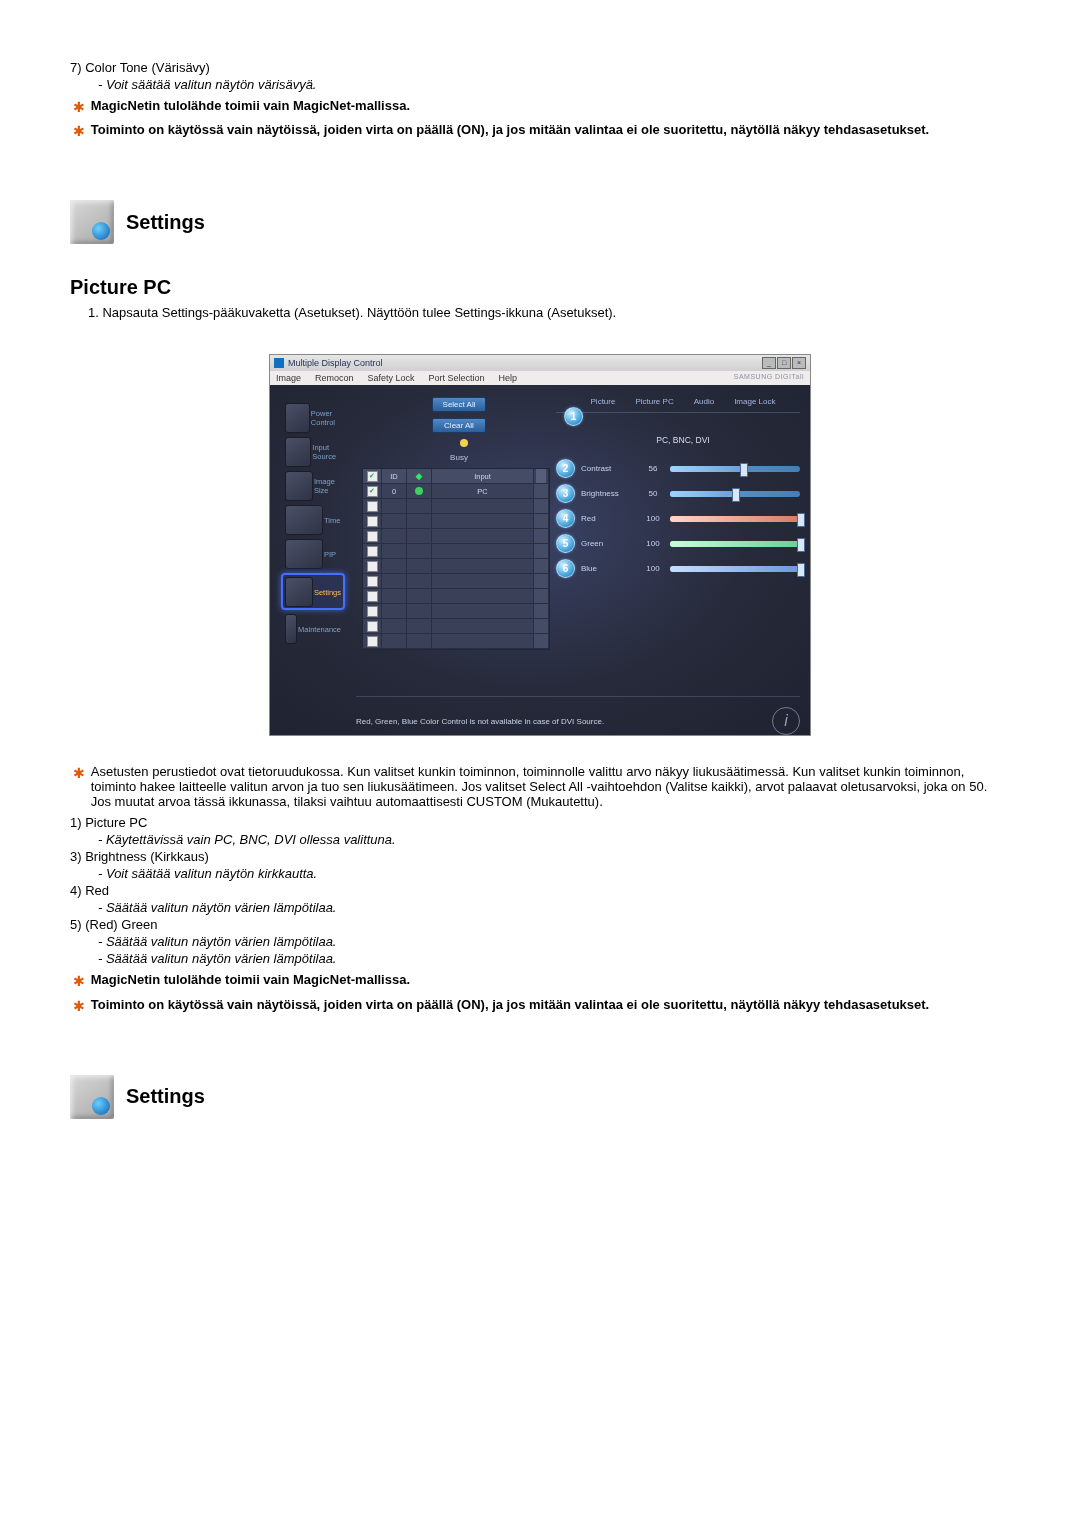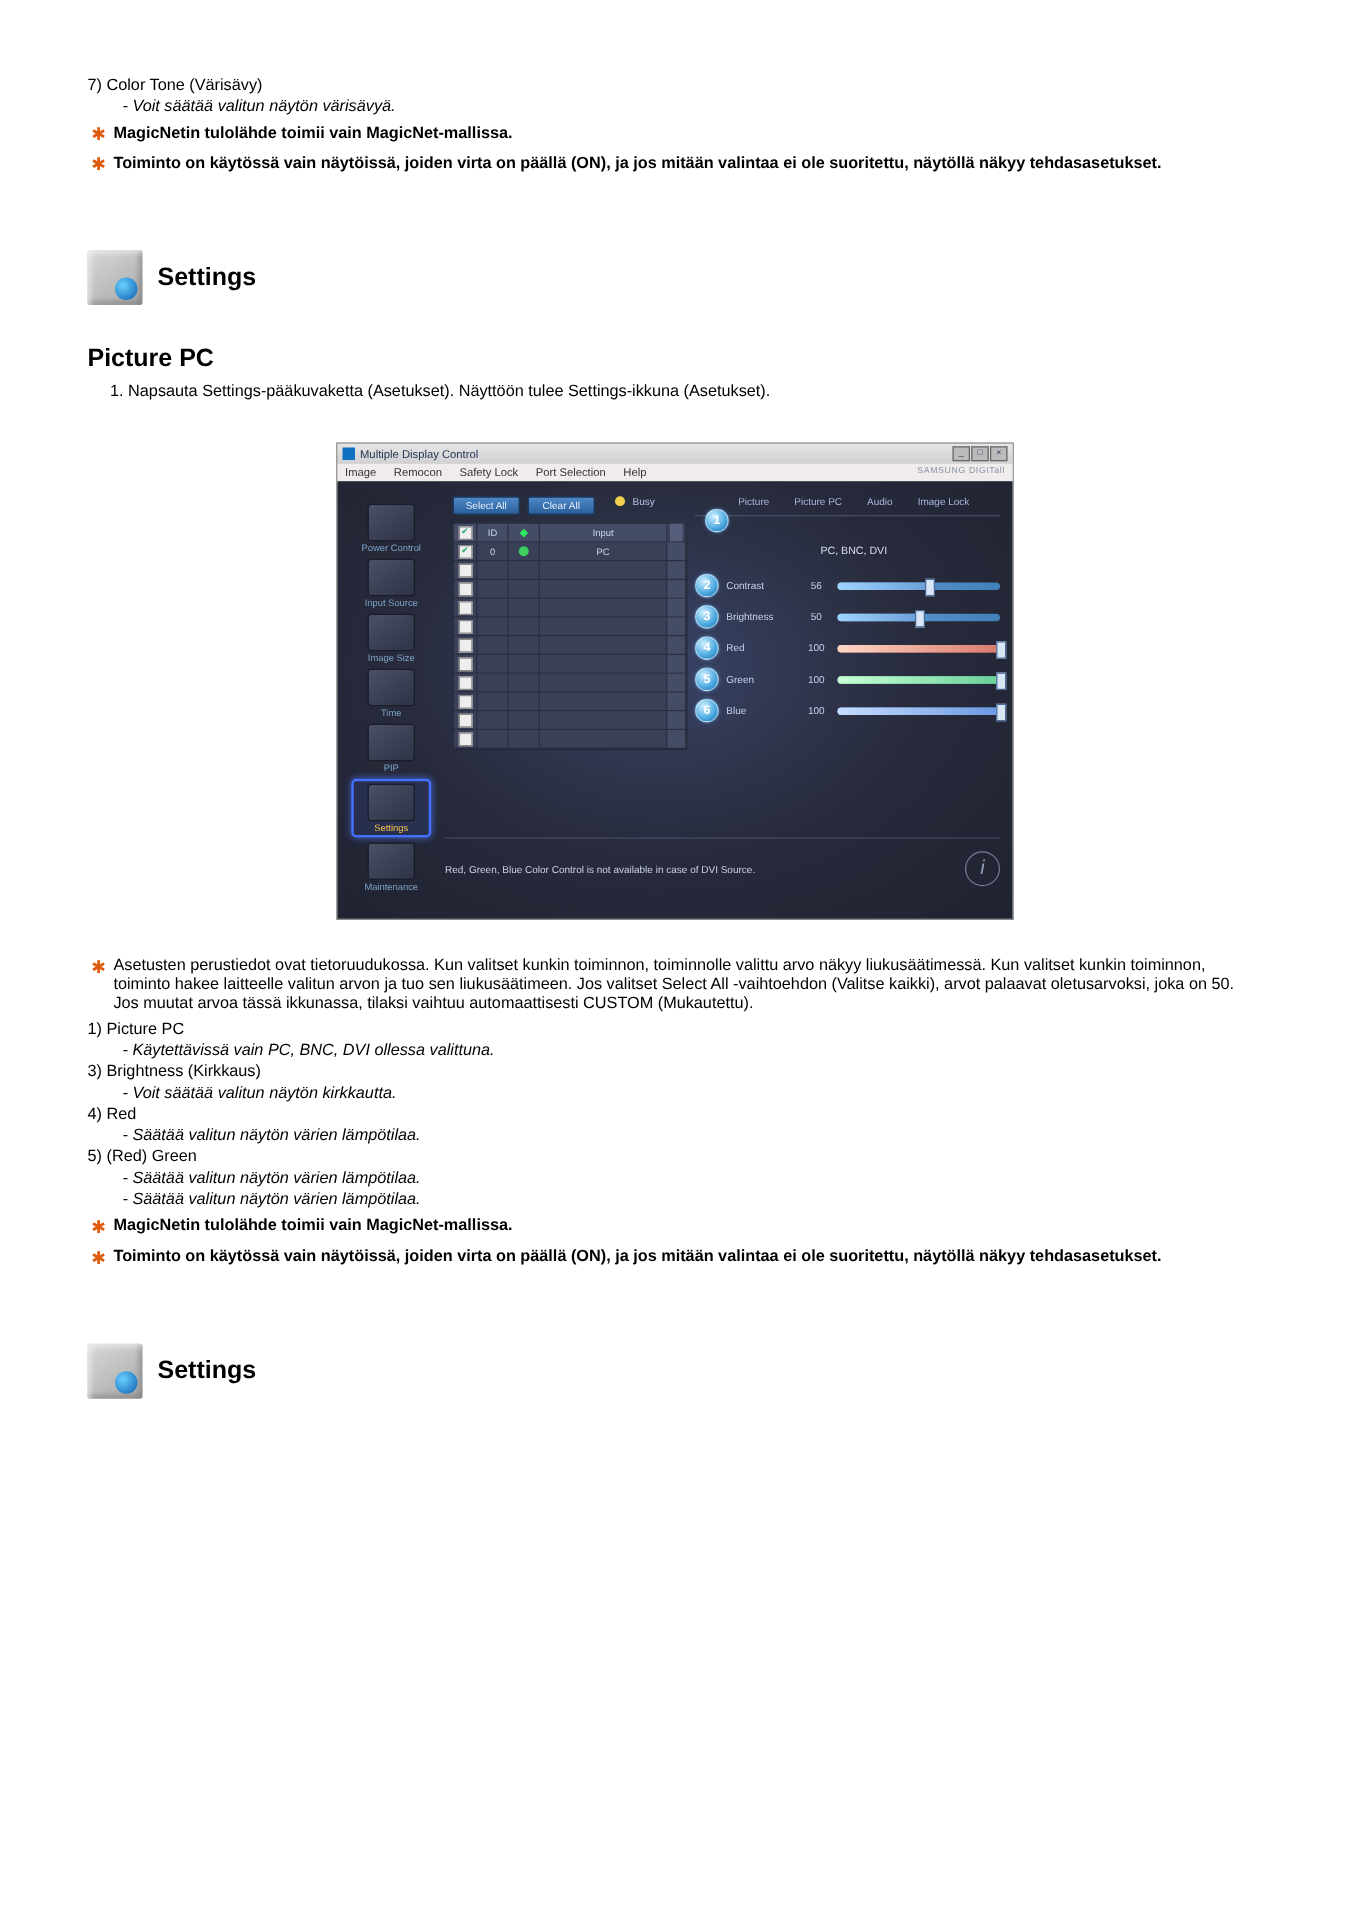--- a/index.html
+++ b/index.html
@@ -59,22 +59,22 @@
     height: 350px;
     position: relative;
     display:flex;
   }
   .left-nav {
     width: 86px;
     padding-top: 18px;
     display:flex; flex-direction:column; align-items:center; gap: 4px;
   }
   .nav-item {
-    width: 56px; text-align:center; font-size:8px; color:#7aa3c8;
-    display:flex; flex-direction:column; align-items:center; gap:1px;
+    width: 56px; font-size:8px; color:#7aa3c8;
+    display:flex; flex-direction:row; align-items:center; gap:1px;
   }
   .nav-item.active {
     border: 2px solid #4470ff;
     border-radius: 4px;
     padding: 2px 2px 1px 2px;
     background: rgba(50,70,150,.25);
     box-shadow: 0 0 6px rgba(80,120,255,.7);
   }
   .nav-item.active .nav-label { color:#f7c14a; }
   .nav-icon-box {
@@ -82,21 +82,21 @@
     background: linear-gradient(145deg,#4a5066,#2e3346);
     border:1px solid #1a1c28;
     display:flex; align-items:center; justify-content:center;
   }
   .nav-label { font-size:7.5px; }
   .center-col {
     width: 200px;
     padding-top: 12px;
     position:relative;
   }
-  .ctl-bar { display:flex; gap:6px; align-items:flex-start; font-size:8px; margin-left: 6px; margin-bottom: 6px; }
+  .ctl-bar { display:flex; gap:6px; align-items:center; font-size:8px; margin-left: 6px; margin-bottom: 6px; flex-direction: column; }
   .ctl-btn {
     width:52px; height:13px; border-radius:2px;
     background: linear-gradient(#4f89c8,#2a5f9a);
     color:#e8f0ff; font-size:8px; display:flex; align-items:center; justify-content:center;
     border: 1px solid #1a3a60;
   }
   .busy-dot { width:8px; height:8px; border-radius:50%; background:#f0d050; margin-left:10px; }
   .busy-lbl { color:#b8c4e8; }
   .grid-table {
     margin-left:6px;
@@ -161,21 +161,21 @@
     background: #d8e6f6; border:1px solid #4a6a98;
     transform: translateX(-3px);
   }
   .slider-row.red .slider-track { background: linear-gradient(90deg, #d87a6a, #b85040); }
   .slider-row.red .fill { background: linear-gradient(90deg, #ffd7c8, #d87a6a); }
   .slider-row.green .slider-track { background: linear-gradient(90deg, #6ad098, #40a870); }
   .slider-row.green .fill { background: linear-gradient(90deg, #c8ffd8, #6ad098); }
   .slider-row.blue .slider-track { background: linear-gradient(90deg, #6a98e0, #4070c0); }
   .slider-row.blue .fill { background: linear-gradient(90deg, #c8deff, #6a98e0); }
   .note-bar {
-    position:absolute; left:86px; right:10px; bottom: 26px;
+    position:absolute; left:86px; right:10px; bottom: 0;
     display:flex; align-items:center; justify-content: space-between;
     font-size:8px; color:#cad2e4;
     border-top: 1px solid rgba(140,160,210,.25);
     padding-top: 10px;
   }
   .info-circle {
     width:26px; height:26px; border-radius:50%;
     border:1px solid rgba(200,210,240,.5);
     display:flex; align-items:center; justify-content:center;
     color: rgba(200,210,240,.7); font-size:16px; font-style:italic;

